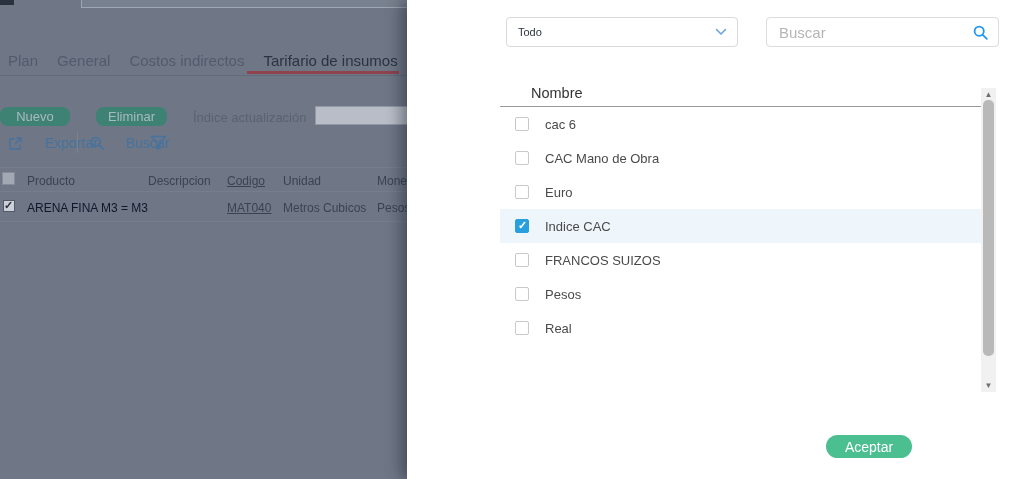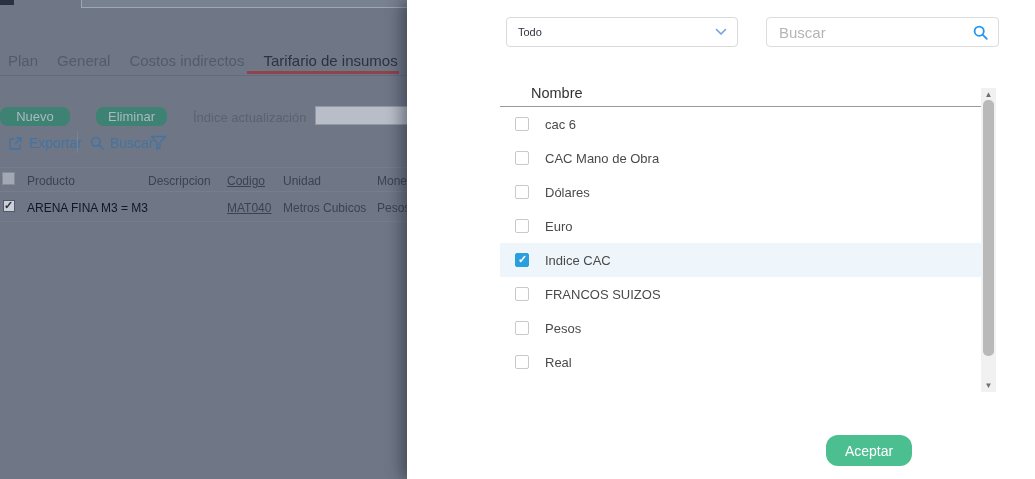--- a/index.html
+++ b/index.html
@@ -17,21 +17,21 @@
   .tab.active{color:#2b3240;}
   .tab-underline{position:absolute;left:247px;top:71px;width:152px;height:3px;background:#8e434d;}
   .tabs-border{position:absolute;left:0;top:75px;width:407px;height:1px;background:#636c7b;}
   .btn-dim{position:absolute;top:107px;height:19px;background:#3d8272;color:#a9bac1;font-size:13px;
     text-align:center;line-height:19px;border-radius:8px;border:none;font-family:inherit;cursor:pointer;padding:0;}
   .btn-nuevo{left:0;width:70px;}
   .btn-eliminar{left:96px;width:71px;}
   .index-label{position:absolute;left:193px;top:110px;font-size:13px;color:#59626f;}
   .index-input{position:absolute;left:315px;top:106px;width:110px;height:19px;background:#b8bdc7;
     border:1px solid #9199a6;font-family:inherit;padding:0 4px;box-sizing:border-box;}
-  .dim-link{position:absolute;top:135px;display:flex;align-items:center;gap:6px;color:#45739e;font-size:14px;cursor:pointer;}
+  .dim-link{position:absolute;top:135px;display:flex;align-items:center;gap:22px;color:#45739e;font-size:14px;cursor:pointer;}
   .export-link{left:8px;}
   .buscar-link{left:90px;}
   .funnel-btn{position:absolute;left:150px;top:135px;color:#45739e;cursor:pointer;}
   .vsep{position:absolute;left:77px;top:131px;width:1px;height:22px;background:#7b8392;}
   .t-line{position:absolute;left:0;width:407px;height:1px;background:#7b8392;opacity:.55;}
   .t-line.l1{top:167px;} .t-line.l2{top:191px;} .t-line.l3{top:221px;}
   .h-cb{position:absolute;left:2px;top:172px;width:13px;height:13px;background:#a3a9b4;border:1px solid #858c9a;box-sizing:border-box;}
   .th{position:absolute;top:174px;font-size:12px;color:#3b4251;white-space:nowrap;text-align:center;}
   .td{position:absolute;top:201px;font-size:12px;color:#3b4251;white-space:nowrap;}
   .c-producto{left:27px;} .c-descripcion{left:148px;} .c-codigo{left:227px;text-decoration:underline;} .c-unidad{left:283px;} .c-moneda{left:377px;}
@@ -57,21 +57,21 @@
   .mrow.sel{background:var(--row-highlight,#eef5fb);}
   .mcb{width:14px;height:14px;border:1px solid #c9c9c9;border-radius:2px;background:#fff;margin-right:16px;
     position:relative;flex:none;box-sizing:border-box;cursor:pointer;}
   .mcb.on{background:var(--check-blue,#29a0dd);border-color:var(--check-blue,#29a0dd);}
   .mcb.on::after{content:"✓";position:absolute;color:#fff;font-size:11px;font-weight:bold;left:2px;top:-1px;}
   .mlabel{font-size:13px;color:#4a4a4a;white-space:nowrap;}
   .sbar{position:absolute;left:574px;top:88px;width:15px;height:304px;background:#f1f1f1;}
   .sarrow{position:absolute;left:0;width:15px;height:13px;color:#6f6f6f;font-size:8px;line-height:13px;text-align:center;cursor:pointer;}
   .sarrow.up{top:0;} .sarrow.down{bottom:0;}
   .sthumb{position:absolute;left:2px;top:12px;width:11px;height:256px;background:#b9b9b9;border-radius:5px;cursor:grab;}
-  .btn-green{position:absolute;top:435px;height:31px;background:var(--accent-green,#4cbf90);color:#fff;border:none;
+  .btn-green{position:absolute;top:435px;height:23px;background:var(--accent-green,#4cbf90);color:#fff;border:none;
     border-radius:12px;font-size:14px;font-family:inherit;cursor:pointer;}
   .btn-aceptar{left:419px;width:86px;}
   .btn-cancelar{left:529px;width:89px;}
 </style>
 </head>
 <body>
 
 <div class="left-panel">
   <div class="top-dark"></div>
   <div class="top-input"></div>
@@ -161,24 +161,20 @@
     <div class="mrow">
       <span class="mcb"></span>
       <span class="mlabel">cac 6</span>
     </div>
     <div class="mrow">
       <span class="mcb"></span>
       <span class="mlabel">CAC Mano de Obra</span>
     </div>
     <div class="mrow">
       <span class="mcb"></span>
-      <span class="mlabel">Dólares</span>
-    </div>
-    <div class="mrow">
-      <span class="mcb"></span>
       <span class="mlabel">Euro</span>
     </div>
     <div class="mrow sel">
       <span class="mcb on"></span>
       <span class="mlabel">Indice CAC</span>
     </div>
     <div class="mrow">
       <span class="mcb"></span>
       <span class="mlabel">FRANCOS SUIZOS</span>
     </div>

